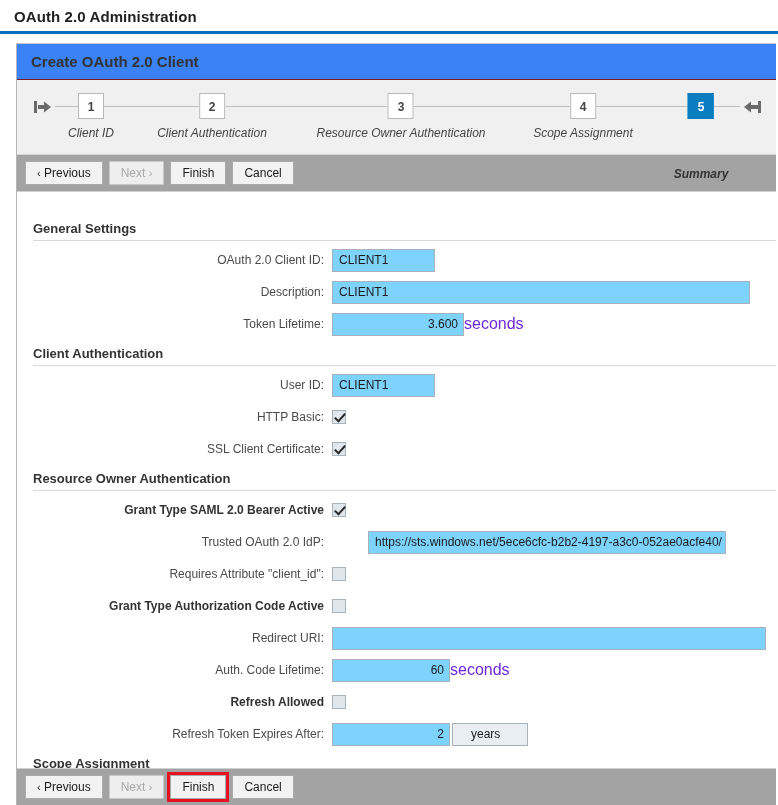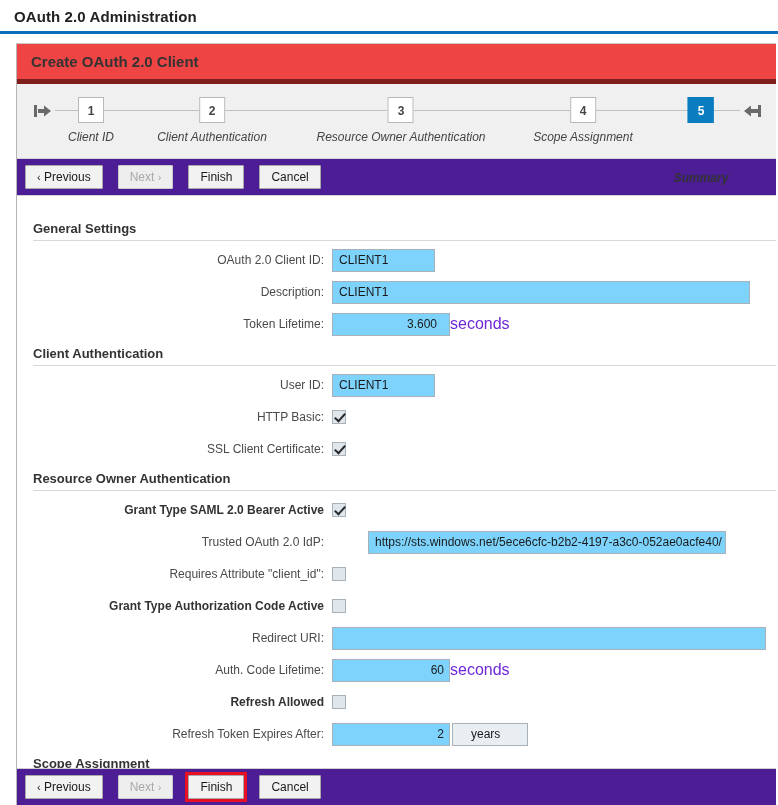--- a/index.html
+++ b/index.html
@@ -37,23 +37,23 @@
     top: 43px;
     width: 760px;
     height: 762px;
     border-left: 1px solid #b5b5b5;
     border-top: 1px solid #c9c9c9;
     box-sizing: border-box;
     background: #ffffff;
   }
 
   .window-header {
-    background: #ef4444;
+    background: #3b82f6;
     padding: 9px 0 9px 14px;
-    border-bottom: 5px solid #7f1d1d;
+    border-bottom: 1px solid #7f1d1d;
   }
   .window-header-title {
     font-size: 15px;
     font-weight: bold;
     color: #333333;
   }
 
   
   .wizard {
     background: #f0f0f0;
@@ -115,25 +115,25 @@
     font-style: italic;
   }
   .wiz-step.active .wiz-label {
     font-weight: bold;
     color: #333333;
     margin-top: 48px;
   }
 
   
   .toolbar {
-    background: #4c1d95;
+    background: #a3a3a3;
     border-bottom: 1px solid #d0d0d0;
     padding: 6px 8px;
     display: flex;
-    gap: 15px;
+    gap: 6px;
     align-items: flex-start;
   }
   .toolbar.bottom {
     border-bottom: none;
     border-top: 1px solid #d0d0d0;
     position: absolute;
     left: 0; right: 0; bottom: 0;
   }
   .btn {
     background: #f2f2f2;
@@ -211,23 +211,23 @@
     font-size: 12px;
     color: #1a1a1a;
     font-family: "Liberation Sans", sans-serif;
     overflow: hidden;
     white-space: nowrap;
   }
   .fld.w-short { width: 103px; }
   .fld.w-url { width: 358px; margin-left: 36px; }
   .fld.w-wide { width: 418px; }
   .fld.num {
-    width: 118px;
+    width: 132px;
     text-align: right;
-    padding-right: 12px;
+    padding-right: 5px;
   }
   .fld.num-sm {
     width: 118px;
     text-align: right;
     padding-right: 5px;
   }
   .unit {
     font-size: 16px;
     color: #6d28d9;
   }

